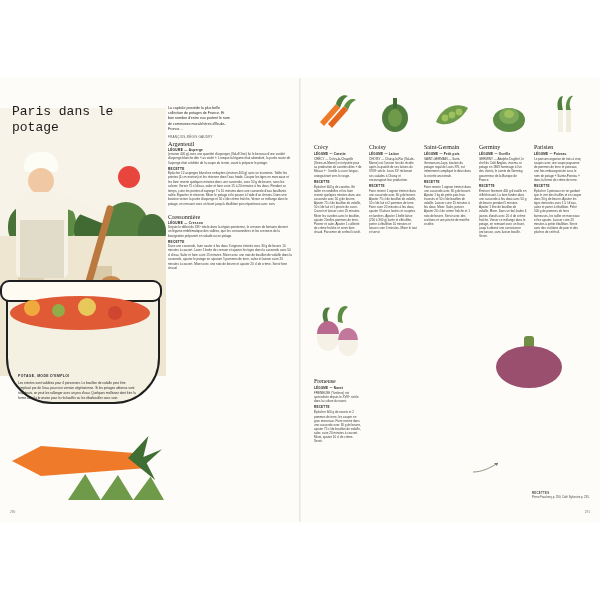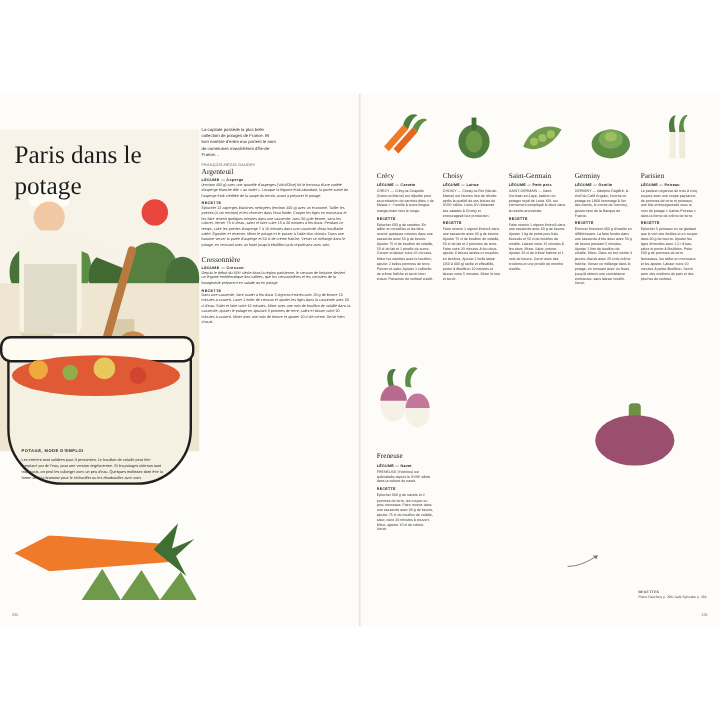--- a/index.html
+++ b/index.html
@@ -22,22 +22,22 @@
   .gutter{
     position:absolute;left:299px;top:78px;width:2px;height:444px;
     background:linear-gradient(to right,rgba(0,0,0,0.10),rgba(0,0,0,0.03));
   }
   .left-page{position:relative;width:300px;height:444px;overflow:hidden;}
   .right-page{position:relative;width:300px;height:444px;overflow:hidden;}
 
   
   .title{
     position:absolute;left:12px;top:26px;width:140px;
-    font-family:Liberation Serif, serif;
-    font-size:21px;line-height:1.25;color:#1b1b1b;margin-top:12px;
+    font-family:Liberation Mono, monospace;
+    font-size:13px;line-height:1.25;color:#1b1b1b;
   }
   .intro{
     position:absolute;left:168px;top:28px;width:62px;
     font-size:3.6px;line-height:1.45;color:#2a2a2a;text-align:left;
   }
   .intro .byline{margin-top:3px;font-size:3.1px;letter-spacing:.2px;color:#555;}
 
   .col-heads{position:absolute;left:168px;top:62px;width:124px;}
   .entry{margin-bottom:7px;}
   .entry h3{

